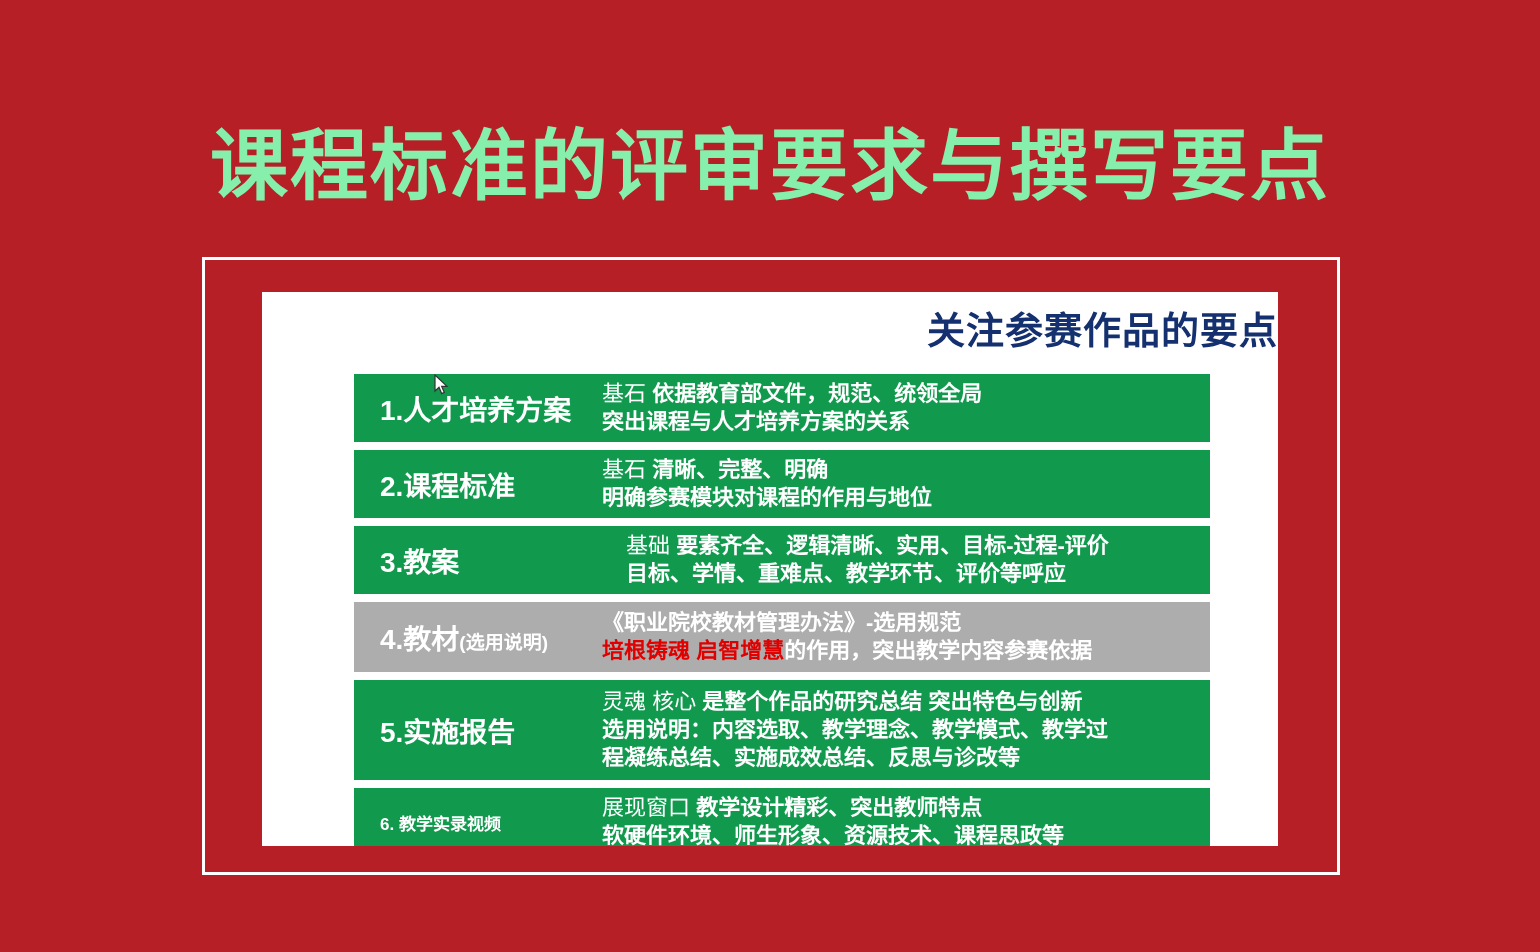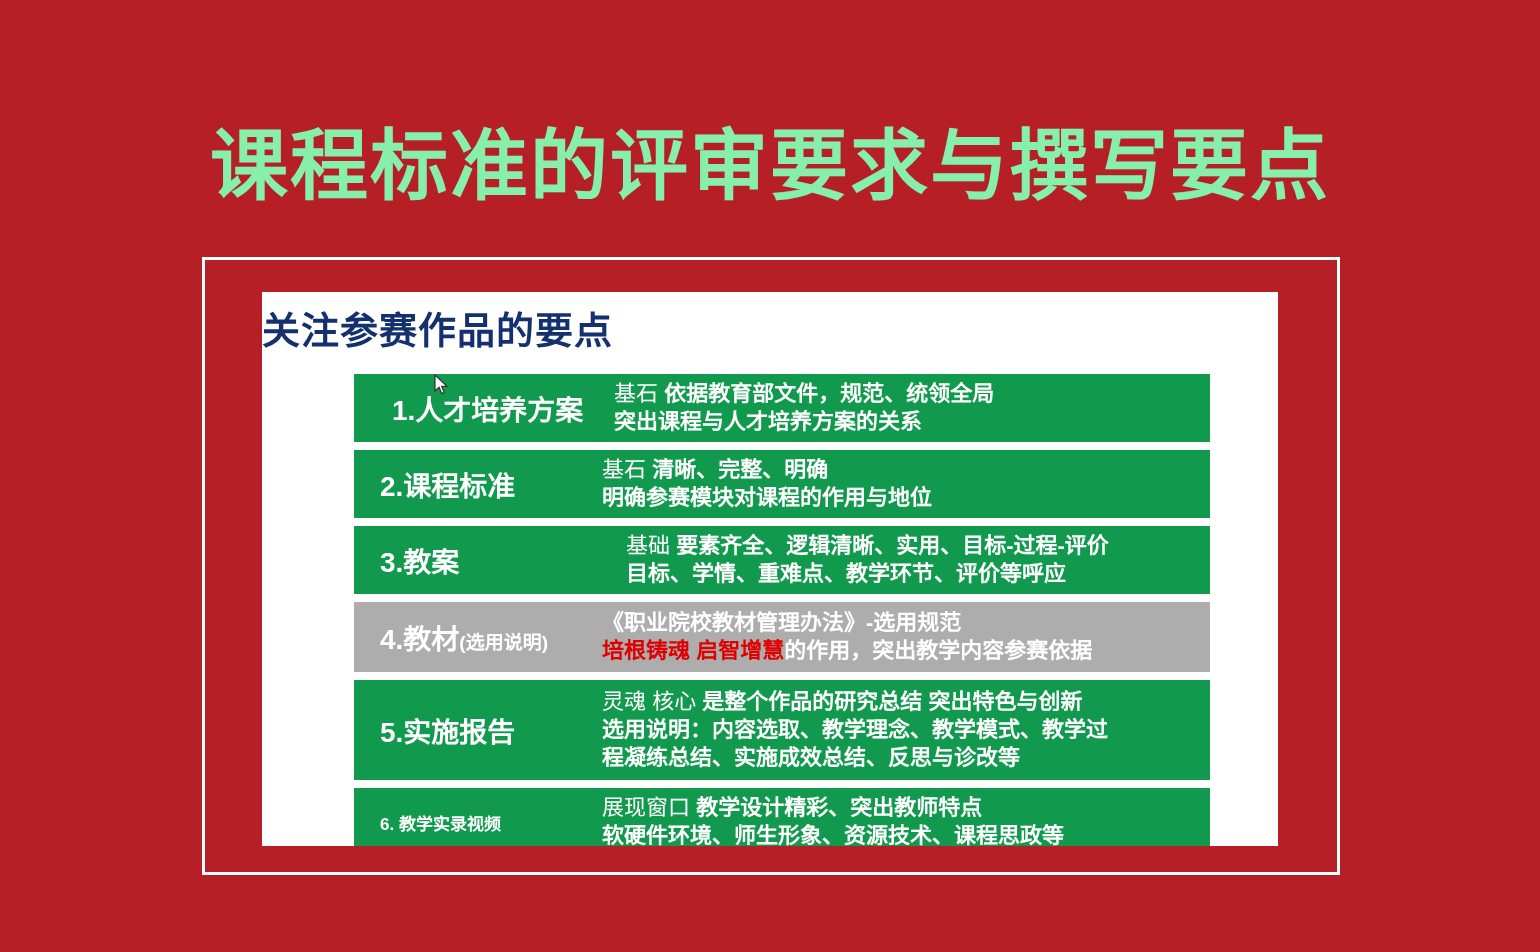--- a/index.html
+++ b/index.html
@@ -55,21 +55,21 @@
     background: #ffffff;
     box-sizing: border-box;
     overflow: hidden;
   }
 
   #panel-title {
     position: absolute;
     left: 0;
     top: 8px;
     width: 1016px;
-    text-align: left;
+    text-align: right;
     color: #15306e;
     font-size: 38px;
     font-weight: 700;
     letter-spacing: 1px;
     white-space: nowrap;
   }
 
   #rows {
     position: absolute;
     left: 92px;
@@ -115,21 +115,21 @@
     padding-right: 6px;
     white-space: nowrap;
   }
   .row-desc .line { display: block; }
 
   .kw-yellow  { color: #ffffff; font-weight: 400; }
   .kw-yellow2 { color: #ffffff; font-weight: 400; }
   .kw-red     { color: #e00000; font-weight: 700; }
 
   
-  .h1 { height: 68px; padding-left: 12px; }
+  .h1 { height: 68px; }
   .h2 { height: 68px; }
   .h3 { height: 68px; gap: 24px; }
   .h4 { height: 70px; }
   .h5 { height: 100px; }
   .h6 { height: 68px; }
 
   
   #cursor {
     position: absolute;
     left: 434px;

